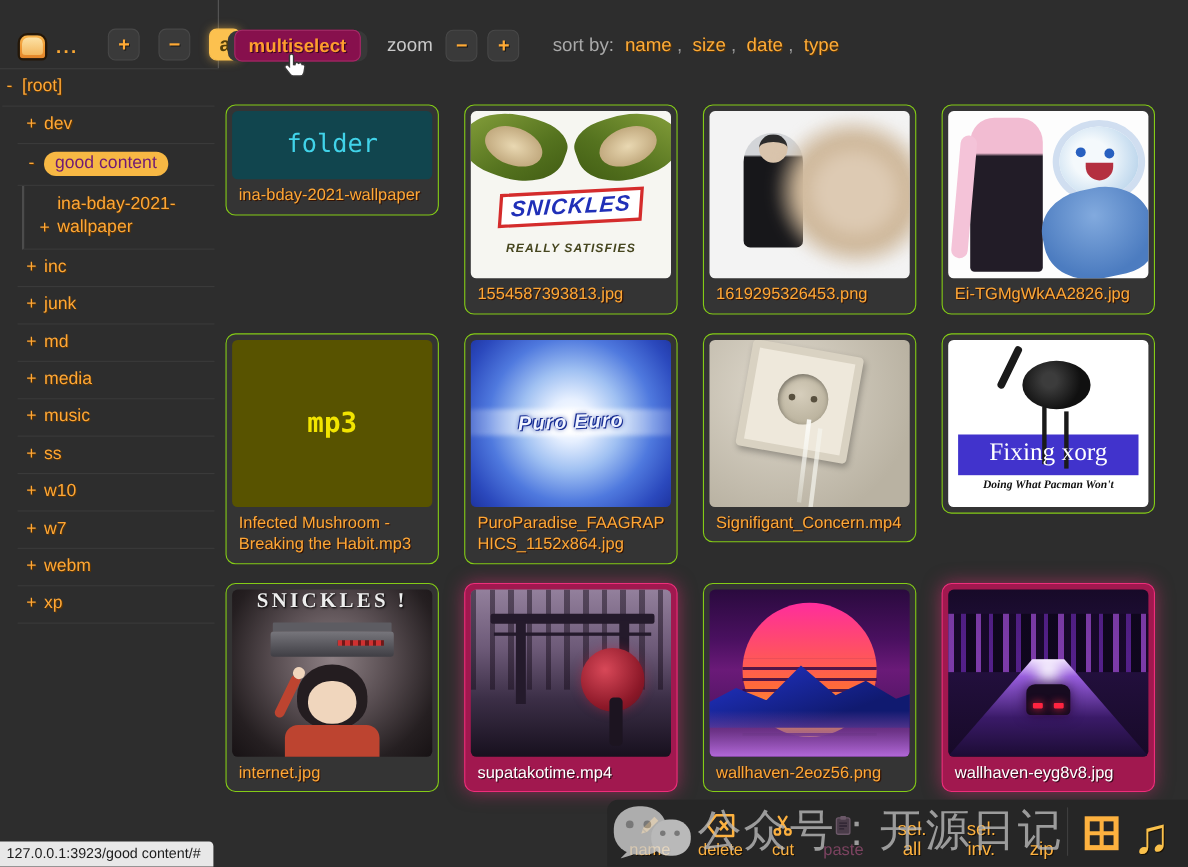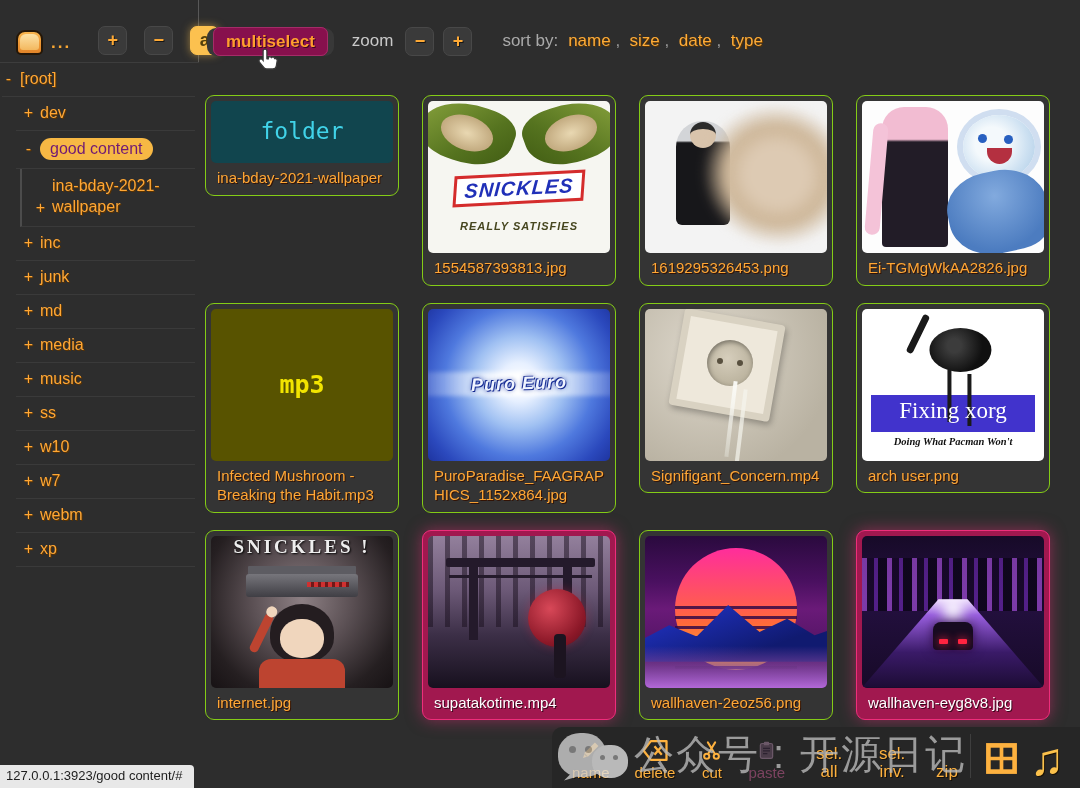--- a/index.html
+++ b/index.html
@@ -373,21 +373,20 @@
     </div>
     <div class="card">
       <div class="art art-arch">
         <div class="l1"></div>
         <div class="l2"></div>
         <div class="l3"></div>
         <div class="l4"></div>
         <span class="s0">Fixing xorg</span>
         <span class="s1">Doing What Pacman Won't</span>
       </div>
-      <div class="label">arch user.png</div>
     </div>
     <div class="card">
       <div class="art art-internet">
         <div class="l1"></div>
         <div class="l2"></div>
         <div class="l3"></div>
         <div class="l4"></div>
         <span class="s0">SNICKLES !</span>
       </div>
       <div class="label">internet.jpg</div>

